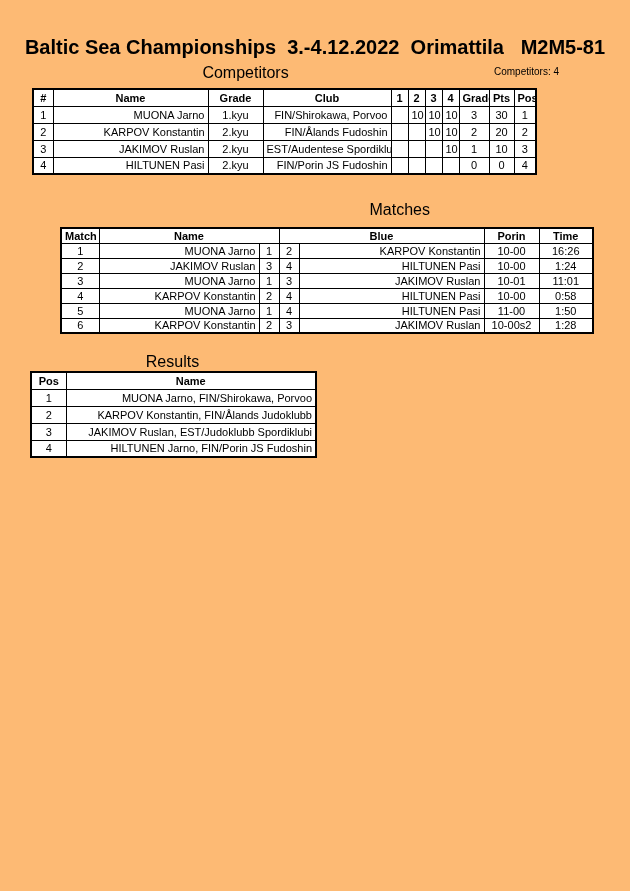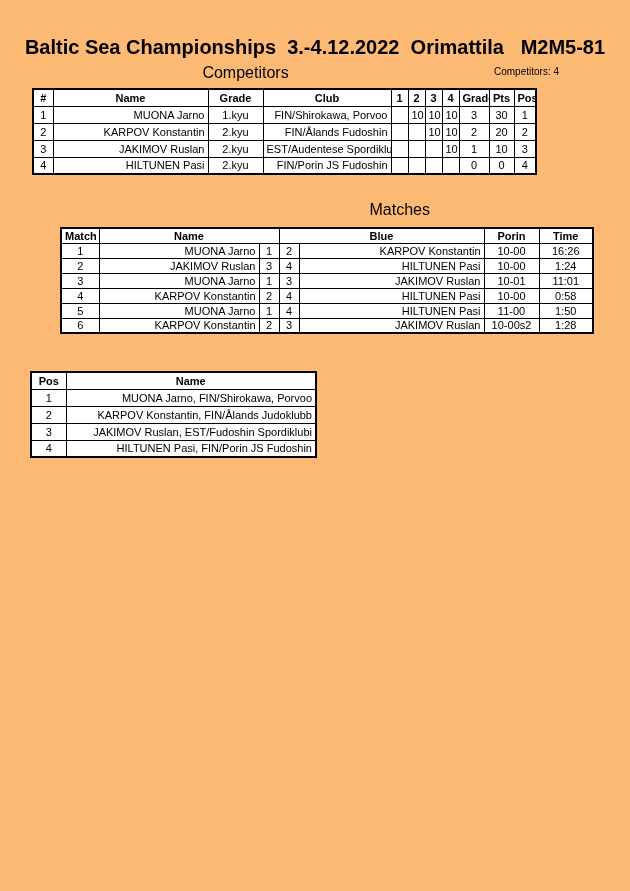--- a/index.html
+++ b/index.html
@@ -234,20 +234,21 @@
         <td class="l">KARPOV Konstantin</td>
         <td class="c">2</td>
         <td class="c">3</td>
         <td class="l">JAKIMOV Ruslan</td>
         <td class="c">10-00s2</td>
         <td class="c">1:28</td>
       </tr>
     </tbody>
   </table>
 
+  <div class="section-heading" id="results-heading">Results</div>
 
   <table class="tbl" id="results-table">
     <colgroup>
       <col style="width:35px">
         <col style="width:250px">
     </colgroup>
     <thead>
       <tr>
         <th>Pos</th>
         <th>Name</th>
@@ -257,22 +258,22 @@
       <tr>
         <td class="c">1</td>
         <td class="l">MUONA Jarno, FIN/Shirokawa, Porvoo</td>
       </tr>
       <tr>
         <td class="c">2</td>
         <td class="l">KARPOV Konstantin, FIN/Ålands Judoklubb</td>
       </tr>
       <tr>
         <td class="c">3</td>
-        <td class="l">JAKIMOV Ruslan, EST/Fudoshin Spordiklubi</td>
-      </tr>
-      <tr>
-        <td class="c">4</td>
-        <td class="l">HILTUNEN Pasi, FIN/Porin JS Fudoshin</td>
+        <td class="l">JAKIMOV Ruslan, EST/Judoklubb Spordiklubi</td>
+      </tr>
+      <tr>
+        <td class="c">4</td>
+        <td class="l">HILTUNEN Jarno, FIN/Porin JS Fudoshin</td>
       </tr>
     </tbody>
   </table>
 
 </div>
 
 </body></html>

